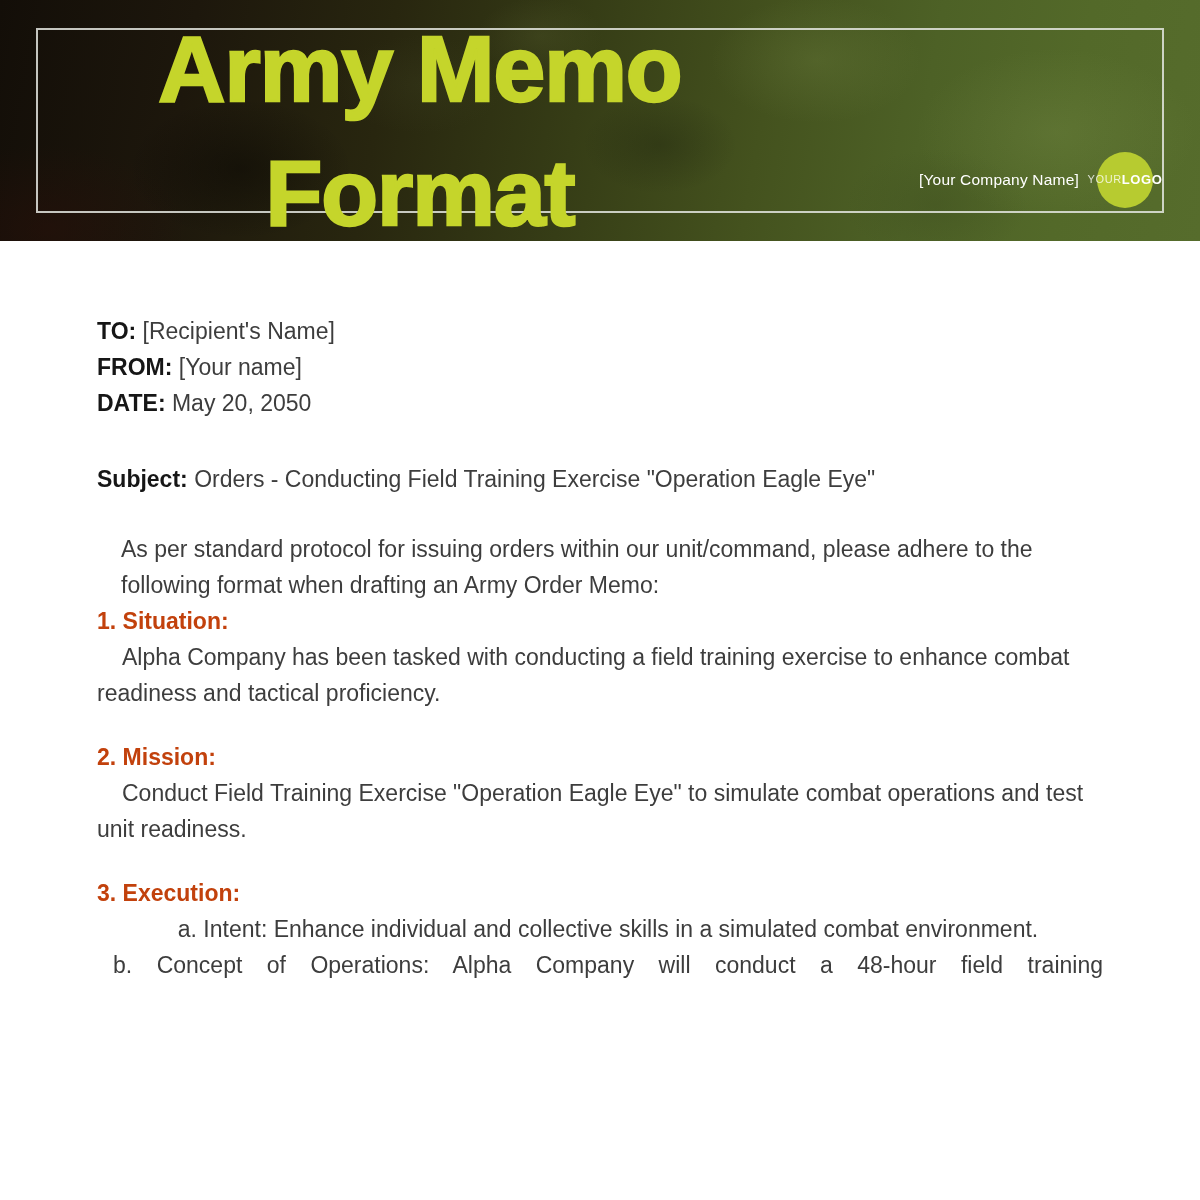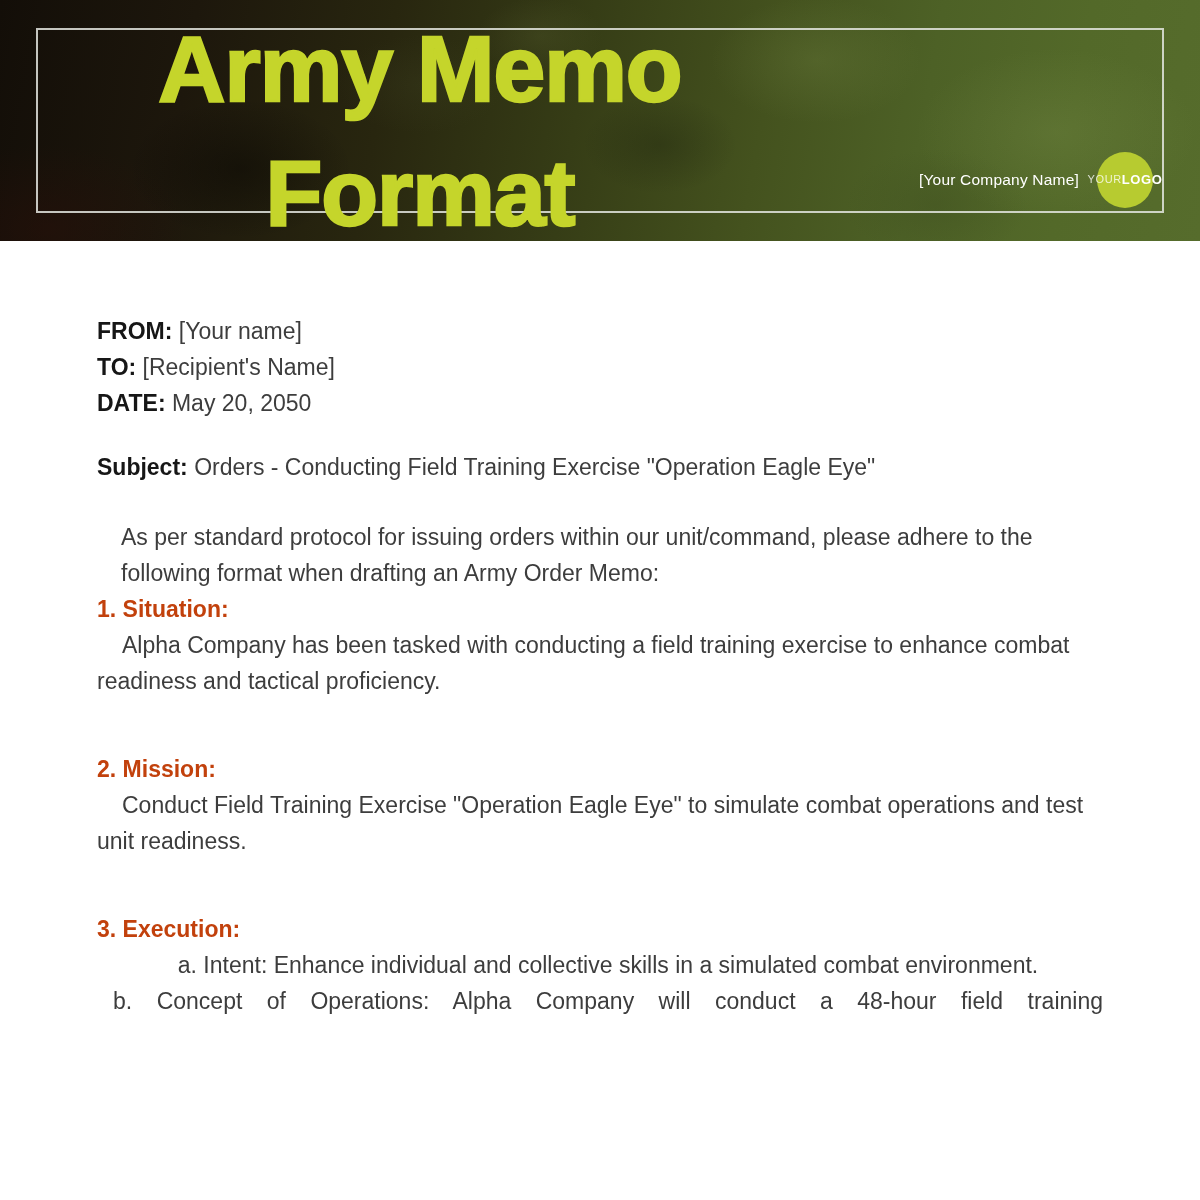--- a/index.html
+++ b/index.html
@@ -88,23 +88,23 @@
     margin-top:130px;
     text-align:center;
     font-size:45px;
     line-height:46px;
     font-weight:bold;
     color:#161616;
     letter-spacing:.5px;
   }
   .doc b, .doc strong { color:#161616; font-weight:bold; }
   .meta { margin-top:72px; }
-  .subject { margin-top:28px; }
+  .subject { margin-top:40px; }
   .intro { margin-top:34px;margin-left:24px; }
-  .sections .section + .section { margin-top:52px; }
+  .sections .section + .section { margin-top:28px; }
   .section-heading { font-weight:bold; color:#c2410c; }
   .section-body { text-indent:25px; }
   .exec-item { padding-left:16px;text-align:center; }
   .justify { text-align:justify; text-align-last:justify; }
 </style>
 </head>
 <body>
 
 <div class="page">
 
@@ -119,22 +119,22 @@
       <span class="logo-circle">
         <span class="logo-your">YOUR</span>
         <span class="logo-logo">LOGO</span>
       </span>
     </div>
   </div>
 
   <div class="doc">
 
     <div class="meta">
+      <p><b>TO:</b> <span>[Recipient's Name]</span></p>
       <p><b>FROM:</b> <span>[Your name]</span></p>
-      <p><b>TO:</b> <span>[Recipient's Name]</span></p>
       <p><b>DATE:</b> <span>May 20, 2050</span></p>
     </div>
 
     <p class="subject"><b>Subject:</b> <span>Orders - Conducting Field Training Exercise "Operation Eagle Eye"</span></p>
 
     <p class="intro">As per standard protocol for issuing orders within our unit/command, please adhere to the following format when drafting an Army Order Memo:</p>
 
     <div class="sections">
 
       <div class="section">

